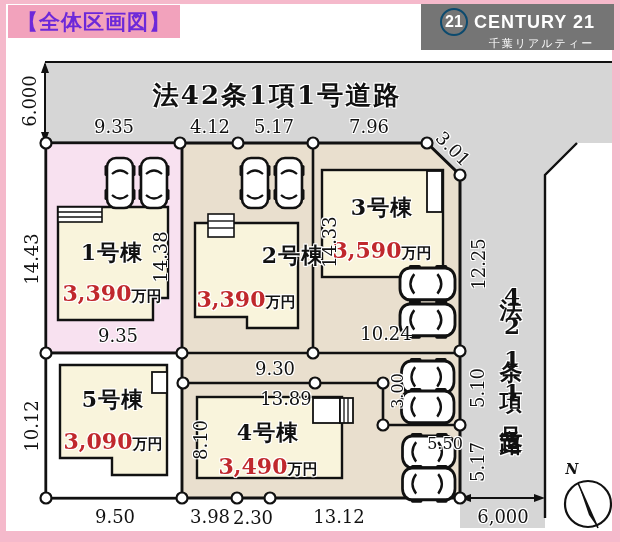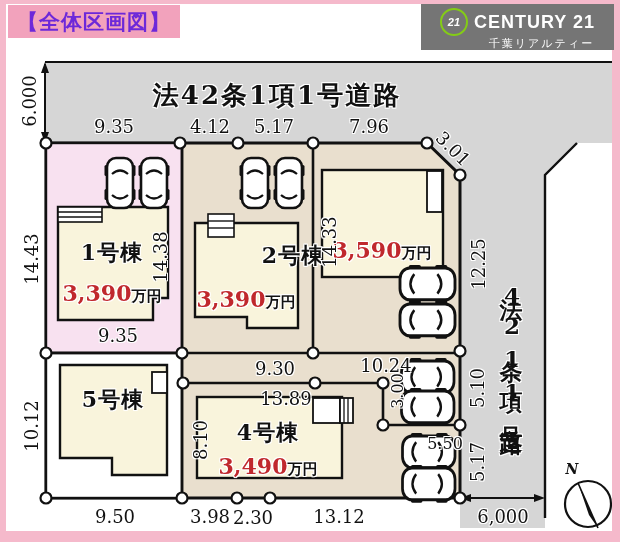--- a/index.html
+++ b/index.html
@@ -19,23 +19,23 @@
     background:#F2A2BC; color:#6d28d9; font-size:21px; font-weight:bold;
     display:flex; align-items:center; justify-content:center; letter-spacing:1px;
   }
   .logo-box{
     position:absolute; left:421px; top:4px; width:193px; height:46px; z-index:50;
     background:#757575; color:#fff; font-family:"Liberation Sans","DejaVu Sans",sans-serif;
     padding-top:2px; box-sizing:border-box;
   }
   .logo-row{display:flex; align-items:center; justify-content:center; gap:6px; margin-top:2px;}
   .logo-badge{
-    width:24px;height:24px;border:2px solid #84cc16;border-radius:50%;
+    width:24px;height:24px;border:2px solid #0c4a6e;border-radius:50%;
     display:inline-flex;align-items:center;justify-content:center;
-    font-size:11px;font-weight:bold;flex:0 0 auto;font-style:italic;
+    font-size:16px;font-weight:bold;flex:0 0 auto;
   }
   .logo-brand{font-size:18px;font-weight:bold;letter-spacing:1px;white-space:nowrap;}
   .logo-sub{font-size:11px;text-align:center;margin-left:48px;letter-spacing:2px;}
 
   svg{position:absolute;left:0;top:0;z-index:10;}
 
   
   .lbl{
     position:absolute; z-index:30; transform:translate(-50%,-50%);
     color:#111; font-size:18px; white-space:nowrap; line-height:1;
@@ -196,33 +196,35 @@
   <div class="lbl" style="left:339px;top:517px;">13.12</div>
 
   <div class="lbl name" style="left:112px;top:252px;">1号棟</div>
   <div class="lbl price" style="left:112px;top:293px;"><span class="pv">3,390</span><span class="pu">万円</span></div>
   <div class="lbl rot" style="left:161px;top:257px;">14.38</div>
   <div class="lbl" style="left:118px;top:336px;">9.35</div>
 
   <div class="lbl name" style="left:246px;top:255px;margin-left:47px;">2号棟</div>
   <div class="lbl price" style="left:246px;top:299px;"><span class="pv">3,390</span><span class="pu">万円</span></div>
 
+  <div class="lbl name" style="left:382px;top:207px;">3号棟</div>
   <div class="lbl price" style="left:382px;top:250px;"><span class="pv">3,590</span><span class="pu">万円</span></div>
   <div class="lbl rot" style="left:330px;top:242px;">14.33</div>
-  <div class="lbl" style="left:386px;top:334px;margin-top:32px;">10.24</div>
+  <div class="lbl" style="left:386px;top:334px;">10.24</div>
 
   <div class="lbl" style="left:248px;top:369px;margin-left:27px;">9.30</div>
   <div class="lbl" style="left:286px;top:399px;">13.89</div>
   <div class="lbl name" style="left:268px;top:432px;">4号棟</div>
   <div class="lbl price" style="left:268px;top:466px;"><span class="pv">3,490</span><span class="pu">万円</span></div>
   <div class="lbl rot" style="left:201px;top:440px;">8.10</div>
   <div class="lbl rot small" style="left:398px;top:391px;">3.00</div>
   <div class="lbl small" style="left:421px;top:444px;padding-left:48px;">5.50</div>
 
   <div class="lbl name" style="left:113px;top:399px;">5号棟</div>
+  <div class="lbl price" style="left:113px;top:441px;"><span class="pv">3,090</span><span class="pu">万円</span></div>
 
   <div class="lbl north" style="left:572px;top:469px;">N</div>
 
   <div class="title-box">【全体区画図】</div>
   <div class="logo-box">
     <div class="logo-row">
       <span class="logo-badge">21</span>
       <span class="logo-brand">CENTURY 21</span>
     </div>
     <div class="logo-sub">千葉リアルティー</div>

